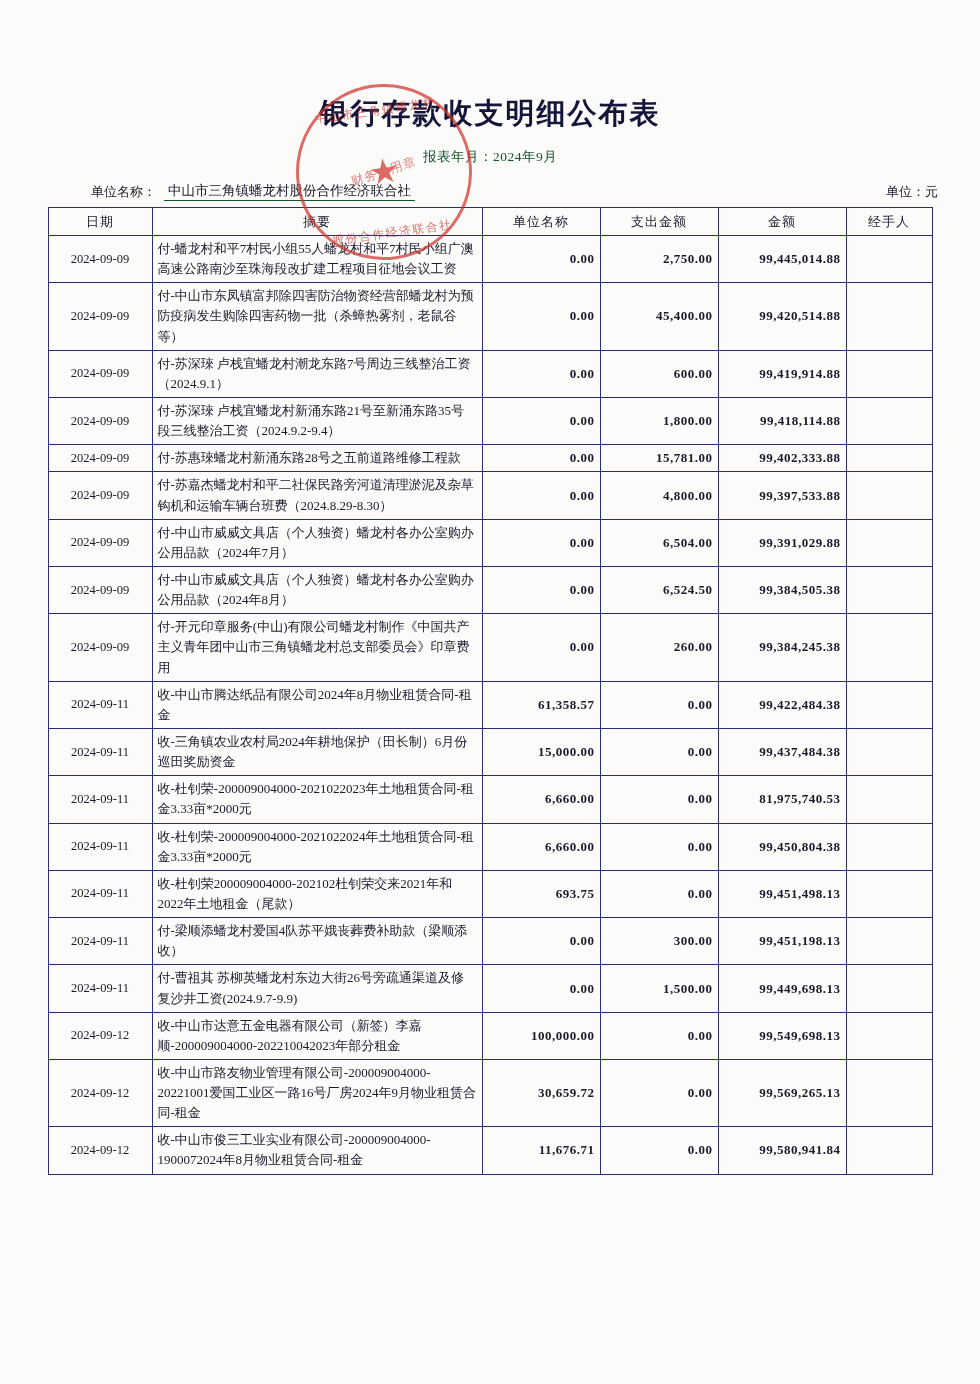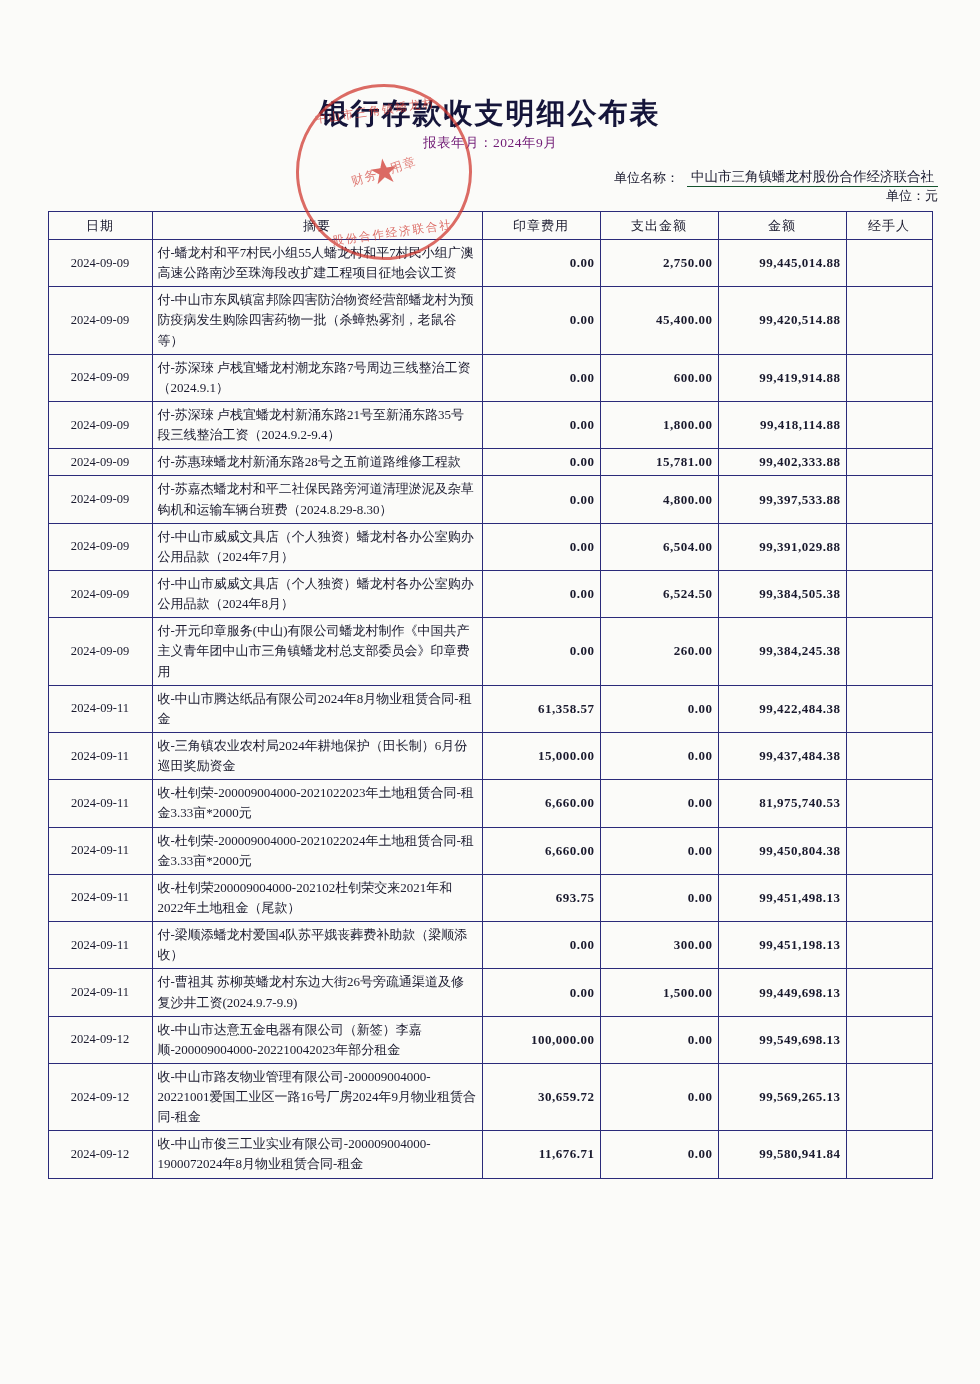--- a/index.html
+++ b/index.html
@@ -25,32 +25,32 @@
     padding-top: 92px;
   }
   .doc-title {
     font-family: "Liberation Serif", "DejaVu Serif", serif;
     font-size: 29px;
     font-weight: bold;
     letter-spacing: 2px;
     color: #15153a;
   }
   .doc-subtitle {
+    margin-top: 14px;
     font-size: 13.5px;
     letter-spacing: 0.5px;
-    color: #701a75;
+    color: #14532d;
   }
   
   .meta-row {
     display: flex;
     align-items: flex-end;
     justify-content: space-between;
     margin: 16px 40px 6px 89px;
     font-size: 13px;
-    flex-direction: column;
   }
   .meta-left { display: flex; align-items: flex-end; }
   .meta-label { margin-right: 8px; }
   .meta-value {
     border-bottom: 1px solid #14532d;
     padding: 0 4px;
     font-size: 13.5px;
   }
   .meta-right { font-size: 13px; }
 
@@ -172,21 +172,21 @@
         <col class="c-sum">
         <col class="c-in">
       <col class="c-out">
         <col class="c-bal">
         <col class="c-hand">
     </colgroup>
     <thead>
       <tr>
         <th>日期</th>
         <th>摘要</th>
-        <th>印章费用</th>
+        <th>单位名称</th>
         <th>支出金额</th>
         <th>金额</th>
         <th>经手人</th>
       </tr>
     </thead>
     <tbody id="ledger-body">
         <tr>
           <td class="date">2024-09-09</td>
           <td class="summary">付-蟠龙村和平7村民小组55人蟠龙村和平7村民小组广澳高速公路南沙至珠海段改扩建工程项目征地会议工资</td>
           <td class="num">0.00</td>

